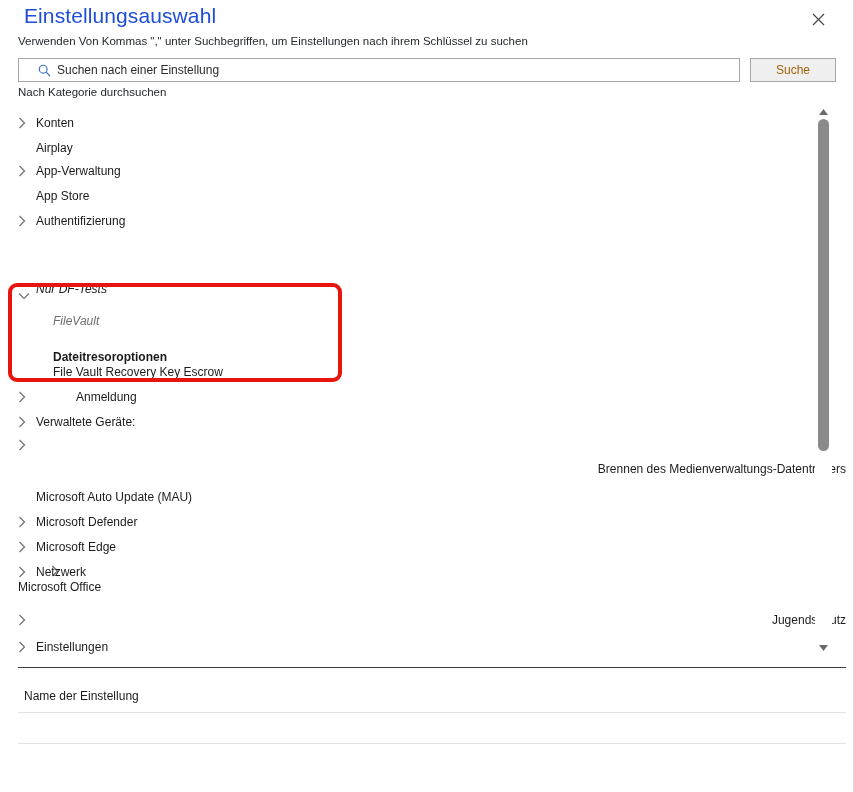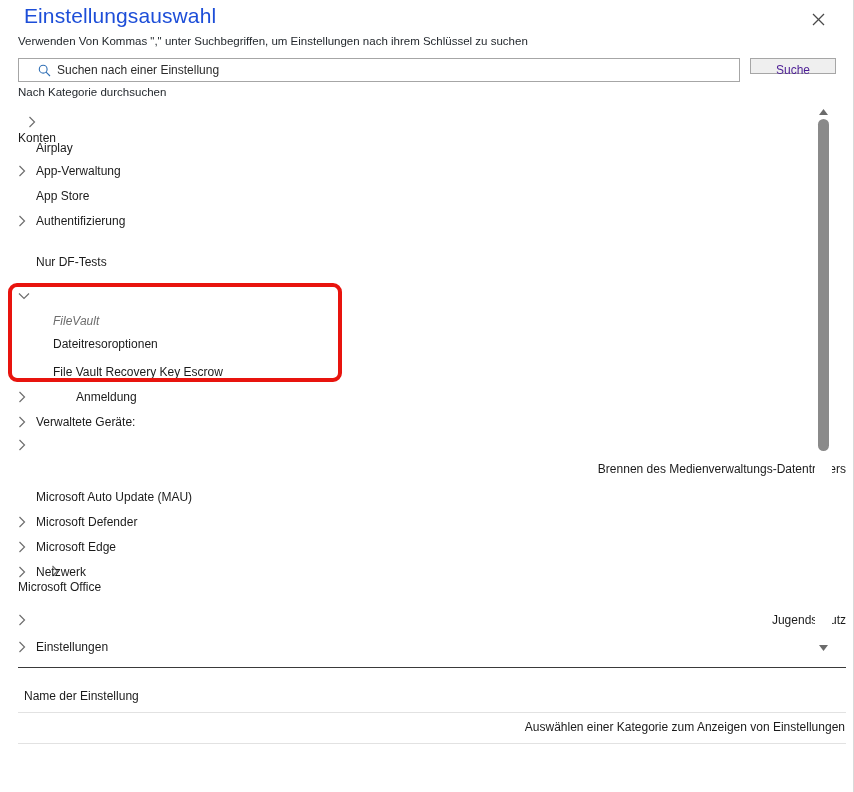--- a/index.html
+++ b/index.html
@@ -89,27 +89,27 @@
     font-size: 12px;
     color: #202020;
     width: 670px;
     padding: 0;
   }
   #search-input::placeholder { color: #2b2b2b; opacity: 1; }
 
   #search-button {
     position: absolute;
     right: 0; top: 0;
-    width: 86px; height: 16px;
+    width: 86px; height: 24px;
     border: 1px solid #a6a6a6;
     background: #efefef;
     box-sizing: border-box;
     font-family: "Liberation Sans", sans-serif;
     font-size: 12px;
-    color: #4c1d95;
+    color: #a16207;
     cursor: pointer;
     padding: 0;
     line-height: 22px;
   }
 
   #browse-label {
     position: absolute;
     left: 18px; top: 86px;
     font-size: 11.5px;
     color: #24292e;
@@ -263,21 +263,21 @@
         </svg>
       </span>
       <input id="search-input" type="text" placeholder="Suchen nach einer Einstellung" style="">
     </div>
     <button id="search-button">Suche</button>
   </div>
 
   <div id="browse-label">Nach Kategorie durchsuchen</div>
 
   <div id="tree-panel">
-      <div class="tree-item" style="top: 9px; padding-left: 0px; flex-direction: column;">
+      <div class="tree-item" style="top: 9px; padding-left: 0px;">
         <span class="chev">
           <svg width="8" height="12" viewBox="0 0 8 12">
             <polyline points="1.5,1 6.5,6 1.5,11" fill="none" stroke="#6e6e6e" stroke-width="1.2"></polyline>
           </svg>
         </span>
         <span class="tlabel">Konten</span>
       </div>
       <div class="tree-item" style="top: 34px; padding-left: 18px;">
         <span class="tlabel">Airplay</span>
       </div>
@@ -293,34 +293,34 @@
         <span class="tlabel">App Store</span>
       </div>
       <div class="tree-item" style="top: 107px; padding-left: 0px;">
         <span class="chev">
           <svg width="8" height="12" viewBox="0 0 8 12">
             <polyline points="1.5,1 6.5,6 1.5,11" fill="none" stroke="#6e6e6e" stroke-width="1.2"></polyline>
           </svg>
         </span>
         <span class="tlabel">Authentifizierung</span>
       </div>
-      <div class="tree-item" style="top: 148px; padding-left: 18px;">
+      <div class="tree-item" style="top: 175px; padding-left: 18px; font-style: italic;">
         <span class="tlabel">Nur DF-Tests</span>
       </div>
       <div class="tree-item" style="top: 182px; padding-left: 0px;">
         <span class="chev">
           <svg width="12" height="8" viewBox="0 0 12 8">
             <polyline points="1,1.5 6,6.5 11,1.5" fill="none" stroke="#6e6e6e" stroke-width="1.2"></polyline>
           </svg>
         </span>
       </div>
       <div class="tree-item dim" style="top: 207px; padding-left: 35px; font-style: italic;">
         <span class="tlabel">FileVault</span>
       </div>
-      <div class="tree-item" style="top: 230px; padding-left: 35px;">
+      <div class="tree-item" style="top: 243px; padding-left: 35px; font-weight: bold;">
         <span class="tlabel">Dateitresoroptionen</span>
       </div>
       <div class="tree-item" style="top: 258px; padding-left: 35px;">
         <span class="tlabel">File Vault Recovery Key Escrow</span>
       </div>
       <div class="tree-item" style="top: 283px; padding-left: 0px; gap: 40px;">
         <span class="chev">
           <svg width="8" height="12" viewBox="0 0 8 12">
             <polyline points="1.5,1 6.5,6 1.5,11" fill="none" stroke="#6e6e6e" stroke-width="1.2"></polyline>
           </svg>
@@ -414,16 +414,15 @@
     <div id="scroll-down-arrow">
       <svg width="9" height="6" viewBox="0 0 9 6">
           <polygon points="0,0 9,0 4.5,6" fill="#6b6b6b"></polygon>
         </svg>
     </div>
   </div>
 
   <div id="divider-dark"></div>
   <div id="setting-name-label">Name der Einstellung</div>
   <div id="divider-light-1"></div>
-  <div id="empty-state-text">Auswählen einer Kategorie zum Anzeigen von Einstellungen</div>
   <div id="divider-light-2"></div>
 
 </div>
 
 </body></html>

